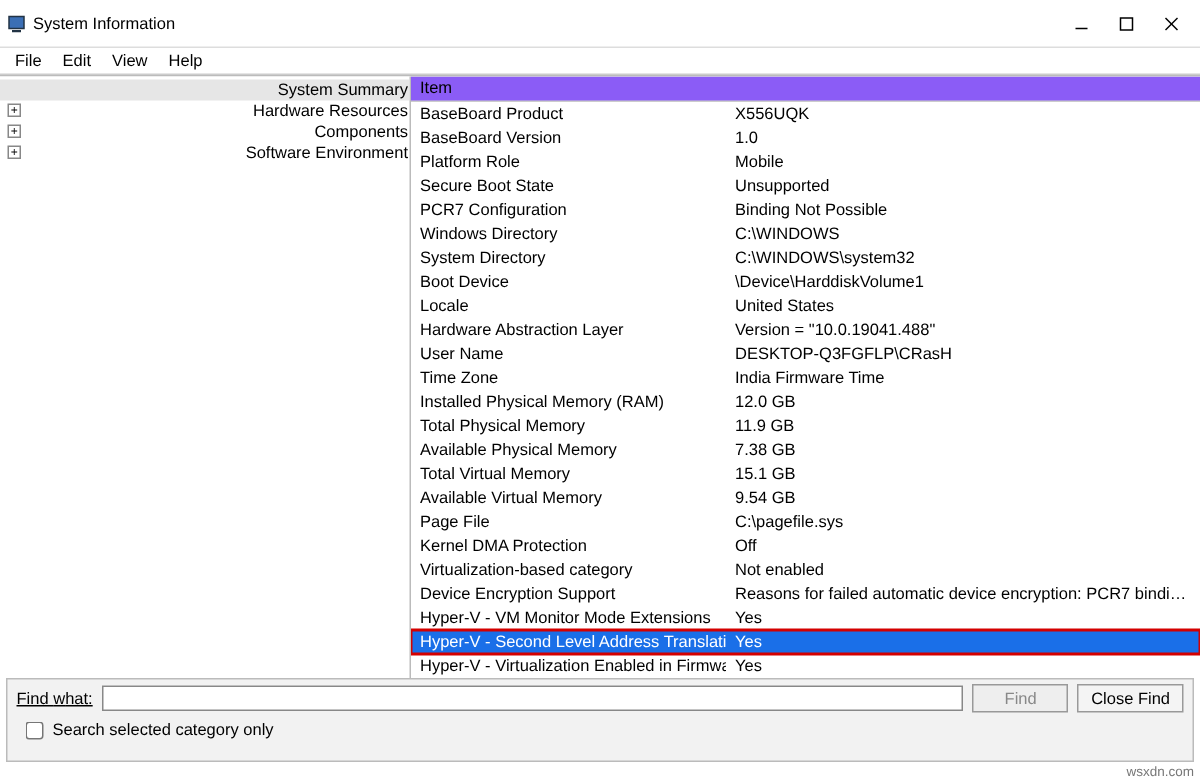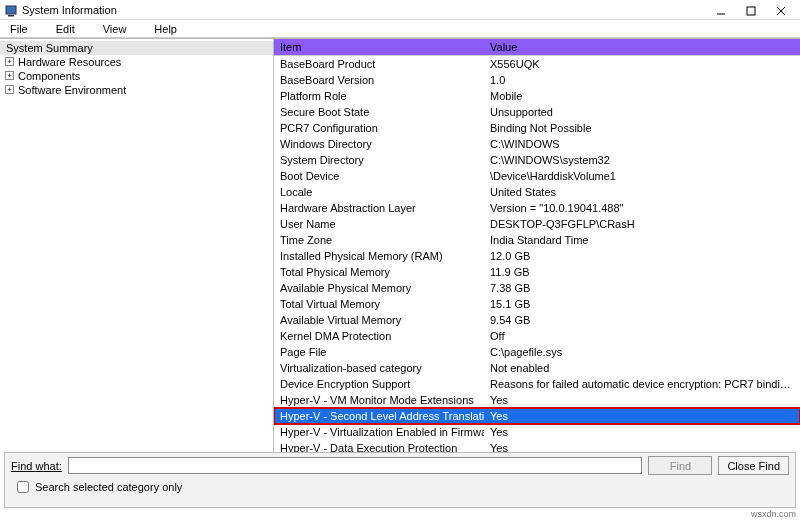--- a/index.html
+++ b/index.html
@@ -8,60 +8,62 @@
     font-family: "Segoe UI", Tahoma, sans-serif;
     font-size: 11px;
     background: #fff;
     width: 800px;
     height: 520px;
     overflow: hidden;
     color: #000;
     position: relative;
   }
   .titlebar {
-    height: 20px;
-    display: flex;
+    height: 32px;
+    display: flex;
+    align-items: center;
     padding: 4px 4px;
     border-bottom: 1px solid #ddd;
     background: #fff;
   }
   .titlebar .icon {
     width: 14px; height: 14px;
     margin-right: 4px;
     display: inline-flex; align-items:center; justify-content:center;
   }
   .titlebar .title { flex: 0 0 auto; }
   .titlebar .spacer { flex: 1; }
   .winbtns { display:flex; gap: 12px; padding-right: 6px; }
   .winbtn { width: 18px; height: 14px; display:flex; align-items:center; justify-content:center; }
   .menubar {
     height: 18px;
     display: flex;
     align-items: center;
-    gap: 16px;
+    gap: 2px;
     padding: 0 4px;
     border-bottom: 1px solid #ccc;
   }
   .menubar .mitem { padding: 1px 6px; }
   .content {
     display: flex;
     height: calc(100% - 22px - 18px - 44px - 10px);
     border-top: 1px solid #bbb;
   }
   .tree {
     width: 274px;
     border-right: 1px solid #bbb;
     padding: 2px 0;
     overflow: hidden;
     background: #fff;
   }
   .tree .titem {
     padding: 1px 1px 1px 18px;
     white-space: nowrap;
     position: relative;
+    text-align: right;
   }
   .tree .titem.root { padding-left: 6px; background: #e6e6e6; }
   .tree .expand {
     position: absolute;
     left: 5px; top: 2px;
     width: 9px; height: 9px;
     border: 1px solid #888;
     display:flex; align-items:center; justify-content:center;
     font-size: 8px; line-height: 7px;
     background:#fff;
@@ -178,21 +180,20 @@
     </div>
     <div class="titem">
       <span class="expand">+</span>
       <span>Software Environment</span>
     </div>
   </div>
 
   <div class="list">
     <div class="lhdr">
       <div class="col-item">Item</div>
-      <div class="col-val">Value</div>
     </div>
     <div class="rows" id="rows">
         <div class="row">
           <div class="c1">BaseBoard Product</div>
           <div class="c2">X556UQK</div>
         </div>
         <div class="row">
           <div class="c1">BaseBoard Version</div>
           <div class="c2">1.0</div>
         </div>
@@ -227,21 +228,21 @@
         <div class="row">
           <div class="c1">Hardware Abstraction Layer</div>
           <div class="c2">Version = "10.0.19041.488"</div>
         </div>
         <div class="row">
           <div class="c1">User Name</div>
           <div class="c2">DESKTOP-Q3FGFLP\CRasH</div>
         </div>
         <div class="row">
           <div class="c1">Time Zone</div>
-          <div class="c2">India Standard Time</div>
+          <div class="c2">India Firmware Time</div>
         </div>
         <div class="row">
           <div class="c1">Installed Physical Memory (RAM)</div>
           <div class="c2">12.0 GB</div>
         </div>
         <div class="row">
           <div class="c1">Total Physical Memory</div>
           <div class="c2">11.9 GB</div>
         </div>
         <div class="row">
@@ -250,26 +251,26 @@
         </div>
         <div class="row">
           <div class="c1">Total Virtual Memory</div>
           <div class="c2">15.1 GB</div>
         </div>
         <div class="row">
           <div class="c1">Available Virtual Memory</div>
           <div class="c2">9.54 GB</div>
         </div>
         <div class="row">
+          <div class="c1">Page File</div>
+          <div class="c2">C:\pagefile.sys</div>
+        </div>
+        <div class="row">
           <div class="c1">Kernel DMA Protection</div>
           <div class="c2">Off</div>
-        </div>
-        <div class="row">
-          <div class="c1">Page File</div>
-          <div class="c2">C:\pagefile.sys</div>
         </div>
         <div class="row">
           <div class="c1">Virtualization-based category</div>
           <div class="c2">Not enabled</div>
         </div>
         <div class="row">
           <div class="c1">Device Encryption Support</div>
           <div class="c2">Reasons for failed automatic device encryption: PCR7 bindi…</div>
         </div>
         <div class="row">

